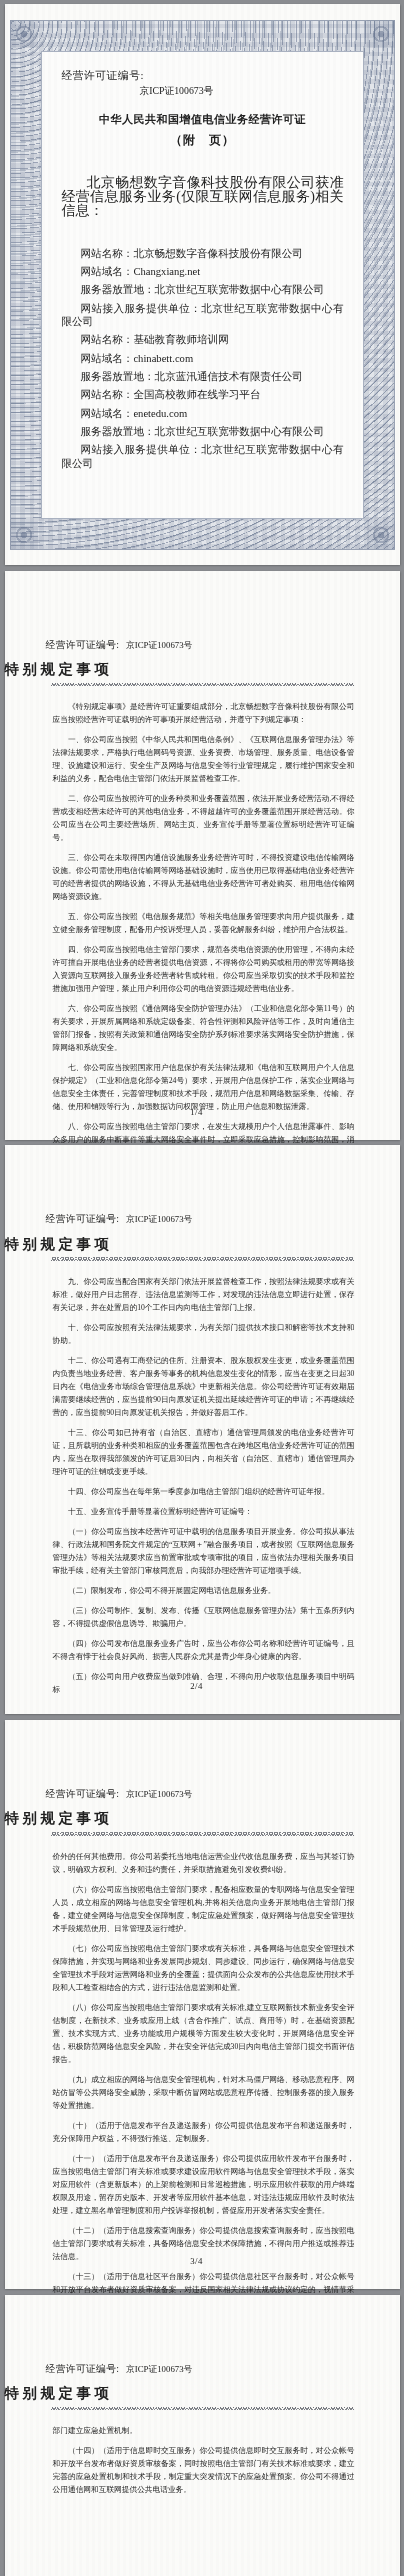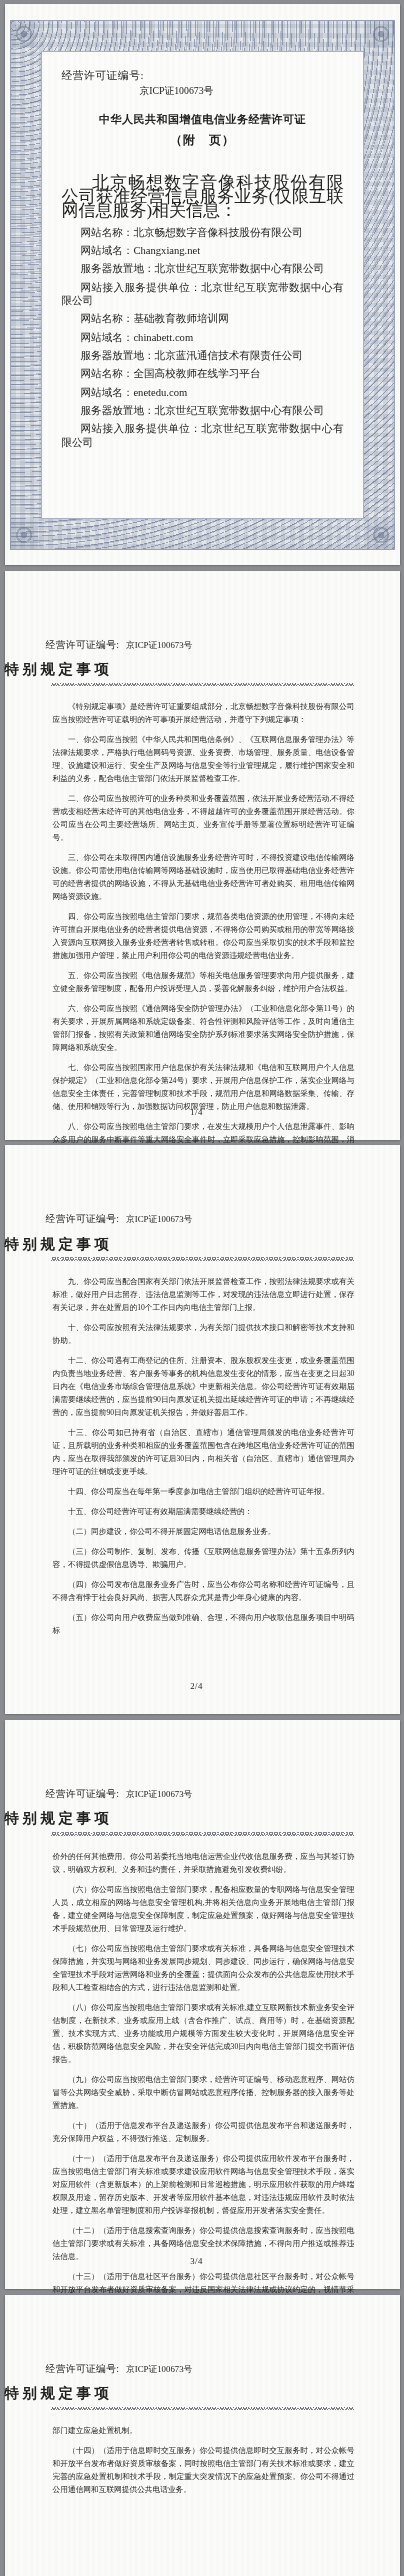--- a/index.html
+++ b/index.html
@@ -45,21 +45,21 @@
     padding:17.5px 19.6px 0 19.6px;
     box-sizing:border-box;
   }
   .cert-lic-label{font-size:10.8px;letter-spacing:0.5px;}
   .cert-lic-no{display:block;margin:2.1px 0 0 78px;font-size:9.8px;}
   .cert-title{
     text-align:center;font-size:11px;font-weight:bold;
     letter-spacing:0.5px;margin:13.4px 0 0 0;
   }
   .cert-sub{text-align:center;font-size:12px;font-weight:bold;margin-top:5px;letter-spacing:1px;}
-  .cert-intro{font-size:17px;line-height:14.4px;text-indent:1.8em;margin:27px 0 7px 0;text-align:justify;}
+  .cert-intro{font-size:14px;line-height:14.4px;text-indent:1.8em;margin:27px 0 28px 0;text-align:justify;}
   .cert-field{font-size:10.6px;line-height:13.4px;margin:0 0 4.9px 0;text-indent:1.8em;text-align:justify;}
 
   
   .prov-head{padding:68px 0 0 41px;}
   .prov-lic-label{font-size:9.8px;letter-spacing:0.3px;}
   .prov-lic-no{font-size:8.8px;margin-left:4.6px;}
   .prov-title{
     text-align:left;font-size:14.4px;font-weight:bold;
     letter-spacing:3.6px;margin:8.2px 0 3.6px 0;
   }
@@ -123,64 +123,65 @@
       <span class="prov-lic-label">经营许可证编号:</span>
       <span class="prov-lic-no">京ICP证100673号</span>
     </div>
     <h2 class="prov-title">特别规定事项</h2>
     <div class="wavy"></div>
     <div class="prov-body">
       <p class="ind">《特别规定事项》是经营许可证重要组成部分，北京畅想数字音像科技股份有限公司应当按照经营许可证载明的许可事项开展经营活动，并遵守下列规定事项：</p>
       <p class="ind">一、你公司应当按照《中华人民共和国电信条例》、《互联网信息服务管理办法》等法律法规要求，严格执行电信网码号资源、业务资费、市场管理、服务质量、电信设备管理、设施建设和运行、安全生产及网络与信息安全等行业管理规定，履行维护国家安全和利益的义务，配合电信主管部门依法开展监督检查工作。</p>
       <p class="ind">二、你公司应当按照许可的业务种类和业务覆盖范围，依法开展业务经营活动,不得经营或变相经营未经许可的其他电信业务，不得超越许可的业务覆盖范围开展经营活动。你公司应当在公司主要经营场所、网站主页、业务宣传手册等显著位置标明经营许可证编号。</p>
       <p class="ind">三、你公司在未取得国内通信设施服务业务经营许可时，不得投资建设电信传输网络设施。你公司需使用电信传输网等网络基础设施时，应当使用已取得基础电信业务经营许可的经营者提供的网络设施，不得从无基础电信业务经营许可者处购买、租用电信传输网网络资源设施。</p>
+      <p class="ind">五、你公司应当按照《电信服务规范》等相关电信服务管理要求向用户提供服务，建立健全服务管理制度，配备用户投诉受理人员，妥善化解服务纠纷，维护用户合法权益。</p>
       <p class="ind">四、你公司应当按照电信主管部门要求，规范各类电信资源的使用管理，不得向未经许可擅自开展电信业务的经营者提供电信资源，不得将你公司购买或租用的带宽等网络接入资源向互联网接入服务业务经营者转售或转租。你公司应当采取切实的技术手段和监控措施加强用户管理，禁止用户利用你公司的电信资源违规经营电信业务。</p>
-      <p class="ind">五、你公司应当按照《电信服务规范》等相关电信服务管理要求向用户提供服务，建立健全服务管理制度，配备用户投诉受理人员，妥善化解服务纠纷，维护用户合法权益。</p>
       <p class="ind">六、你公司应当按照《通信网络安全防护管理办法》（工业和信息化部令第11号）的有关要求，开展所属网络和系统定级备案、符合性评测和风险评估等工作，及时向通信主管部门报备，按照有关政策和通信网络安全防护系列标准要求落实网络安全防护措施，保障网络和系统安全。</p>
       <p class="ind">七、你公司应当按照国家用户信息保护有关法律法规和《电信和互联网用户个人信息保护规定》（工业和信息化部令第24号）要求，开展用户信息保护工作，落实企业网络与信息安全主体责任，完善管理制度和技术手段，规范用户信息和网络数据采集、传输、存储、使用和销毁等行为，加强数据访问权限管理，防止用户信息和数据泄露。</p>
       <p class="ind">八、你公司应当按照电信主管部门要求，在发生大规模用户个人信息泄露事件、影响众多用户的服务中断事件等重大网络安全事件时，立即采取应急措施，控制影响范围，消除事件危害，并第一时间向电信主管部门报告，根据电信主管部门要求采取应急处置措施。</p>
     </div>
     <div class="page-no">1/4</div>
   </section>
 
   <section class="page prov">
     <div class="prov-head">
       <span class="prov-lic-label">经营许可证编号:</span>
       <span class="prov-lic-no">京ICP证100673号</span>
     </div>
     <h2 class="prov-title">特别规定事项</h2>
     <div class="wavy"></div>
     <div class="prov-body">
       <p class="ind">九、你公司应当配合国家有关部门依法开展监督检查工作，按照法律法规要求或有关标准，做好用户日志留存、违法信息监测等工作，对发现的违法信息立即进行处置，保存有关记录，并在处置后的10个工作日内向电信主管部门上报。</p>
       <p class="ind">十、你公司应按照有关法律法规要求，为有关部门提供技术接口和解密等技术支持和协助。</p>
       <p class="ind">十二、你公司遇有工商登记的住所、注册资本、股东股权发生变更，或业务覆盖范围内负责当地业务经营、客户服务等事务的机构信息发生变化的情形，应当在变更之日起30日内在《电信业务市场综合管理信息系统》中更新相关信息。你公司经营许可证有效期届满需要继续经营的，应当提前90日向原发证机关提出延续经营许可证的申请；不再继续经营的，应当提前90日向原发证机关报告，并做好善后工作。</p>
       <p class="ind">十三、你公司如已持有省（自治区、直辖市）通信管理局颁发的电信业务经营许可证，且所载明的业务种类和相应的业务覆盖范围包含在跨地区电信业务经营许可证的范围内，应当在取得我部颁发的许可证后30日内，向相关省（自治区、直辖市）通信管理局办理许可证的注销或变更手续。</p>
       <p class="ind">十四、你公司应当在每年第一季度参加电信主管部门组织的经营许可证年报。</p>
-      <p class="ind">十五、你公司经营许可证有效期届满需要继续经营的：</p>
-      <p class="ind">（二）同步建设，你公司不得开展固定网电话信息服务业务。</p>
+      <p class="ind">十五、业务宣传手册等显著位置标明经营许可证编号：</p>
+      <p class="ind">（一）你公司应当按本经营许可证中载明的信息服务项目开展业务。你公司拟从事法律、行政法规和国务院文件规定的“互联网＋”融合服务项目，或者按照《互联网信息服务管理办法》等相关法规要求应当前置审批或专项审批的项目，应当依法办理相关服务项目审批手续，经有关主管部门审核同意后，向我部办理经营许可证增项手续。</p>
+      <p class="ind">（二）限制发布，你公司不得开展固定网电话信息服务业务。</p>
       <p class="ind">（三）你公司制作、复制、发布、传播《互联网信息服务管理办法》第十五条所列内容，不得提供虚假信息诱导、欺骗用户。</p>
       <p class="ind">（四）你公司发布信息服务业务广告时，应当公布你公司名称和经营许可证编号，且不得含有悖于社会良好风尚、损害人民群众尤其是青少年身心健康的内容。</p>
       <p class="ind">（五）你公司向用户收费应当做到准确、合理，不得向用户收取信息服务项目中明码标</p>
     </div>
     <div class="page-no">2/4</div>
   </section>
 
   <section class="page prov">
     <div class="prov-head">
       <span class="prov-lic-label">经营许可证编号:</span>
       <span class="prov-lic-no">京ICP证100673号</span>
     </div>
     <h2 class="prov-title">特别规定事项</h2>
     <div class="wavy"></div>
     <div class="prov-body">
       <p>价外的任何其他费用。你公司若委托当地电信运营企业代收信息服务费，应当与其签订协议，明确双方权利、义务和违约责任，并采取措施避免引发收费纠纷。</p>
       <p class="ind">（六）你公司应当按照电信主管部门要求，配备相应数量的专职网络与信息安全管理人员，成立相应的网络与信息安全管理机构,并将相关信息向业务开展地电信主管部门报备，建立健全网络与信息安全保障制度，制定应急处置预案，做好网络与信息安全管理技术手段规范使用、日常管理及运行维护。</p>
       <p class="ind">（七）你公司应当按照电信主管部门要求或有关标准，具备网络与信息安全管理技术保障措施，并实现与网络和业务发展同步规划、同步建设、同步运行，确保网络与信息安全管理技术手段对运营网络和业务的全覆盖；提供面向公众发布的公共信息应使用技术手段和人工检查相结合的方式，进行违法信息监测和处置。</p>
       <p class="ind">（八）你公司应当按照电信主管部门要求或有关标准,建立互联网新技术新业务安全评估制度，在新技术、业务或应用上线（含合作推广、试点、商用等）时，在基础资源配置、技术实现方式、业务功能或用户规模等方面发生较大变化时，开展网络信息安全评估，积极防范网络信息安全风险，并在安全评估完成30日内向电信主管部门提交书面评估报告。</p>
-      <p class="ind">（九）你公司应当按照电信主管部门要求，经营许可证编号、移动恶意程序、网站仿冒等公共网络安全威胁，采取中断仿冒网站或恶意程序传播、控制服务器的接入服务等处置措施。</p>
+      <p class="ind">（九）成立相应的网络与信息安全管理机构，针对木马僵尸网络、移动恶意程序、网站仿冒等公共网络安全威胁，采取中断仿冒网站或恶意程序传播、控制服务器的接入服务等处置措施。</p>
       <p class="ind">（十）（适用于信息发布平台及递送服务）你公司提供信息发布平台和递送服务时，充分保障用户权益，不得强行推送、定制服务。</p>
       <p class="ind">（十一）（适用于信息发布平台及递送服务）你公司提供应用软件发布平台服务时，应当按照电信主管部门有关标准或要求建设应用软件网络与信息安全管理技术手段，落实对应用软件（含更新版本）的上架前检测和日常巡检措施，明示应用软件获取的用户终端权限及用途，留存历史版本、开发者等应用软件基本信息，对违法违规应用软件及时依法处理，建立黑名单管理制度和用户投诉举报机制，督促应用开发者落实安全责任。</p>
       <p class="ind">（十二）（适用于信息搜索查询服务）你公司提供信息搜索查询服务时，应当按照电信主管部门要求或有关标准，具备网络信息安全技术保障措施，不得向用户推送或推荐违法信息。</p>
       <p class="ind">（十三）（适用于信息社区平台服务）你公司提供信息社区平台服务时，对公众帐号和开放平台发布者做好资质审核备案，对违反国家相关法律法规或协议约定的，视情节采取警示、限制发布、暂停更新直至关闭账号等措施。你公司应依照有关法律规定，配合电信主管</p>
     </div>
     <div class="page-no">3/4</div>
   </section>
 
   <section class="page prov">
     <div class="prov-head">

